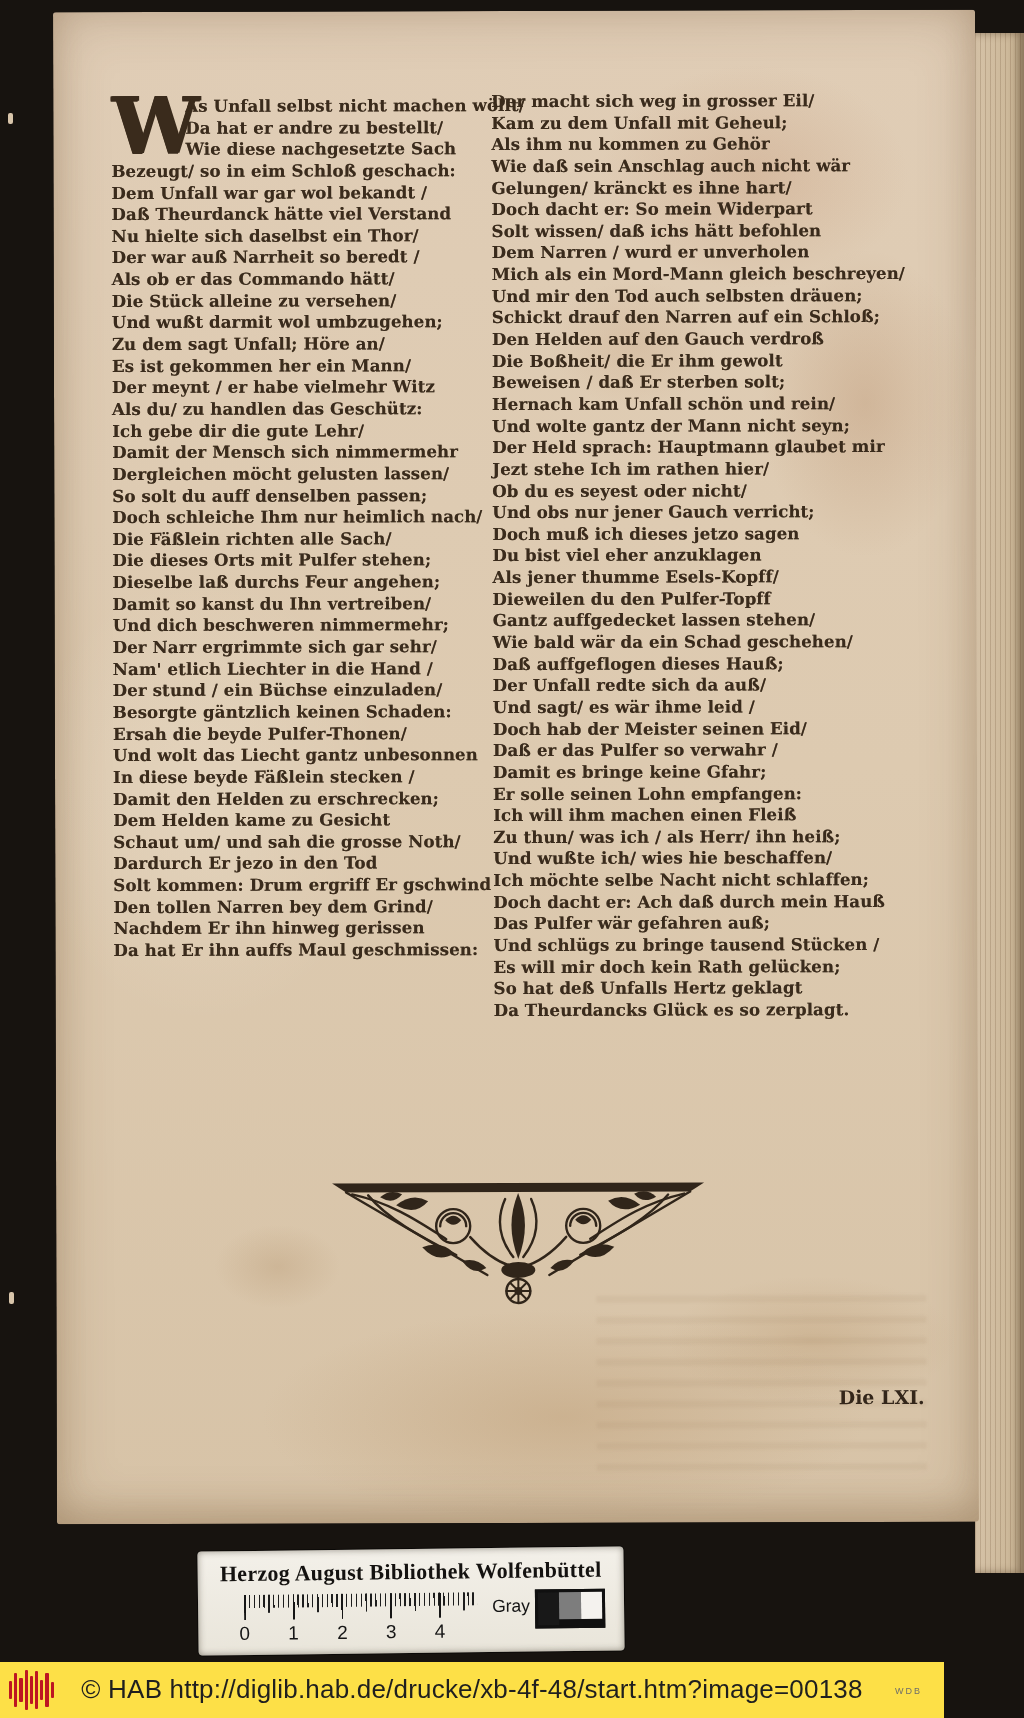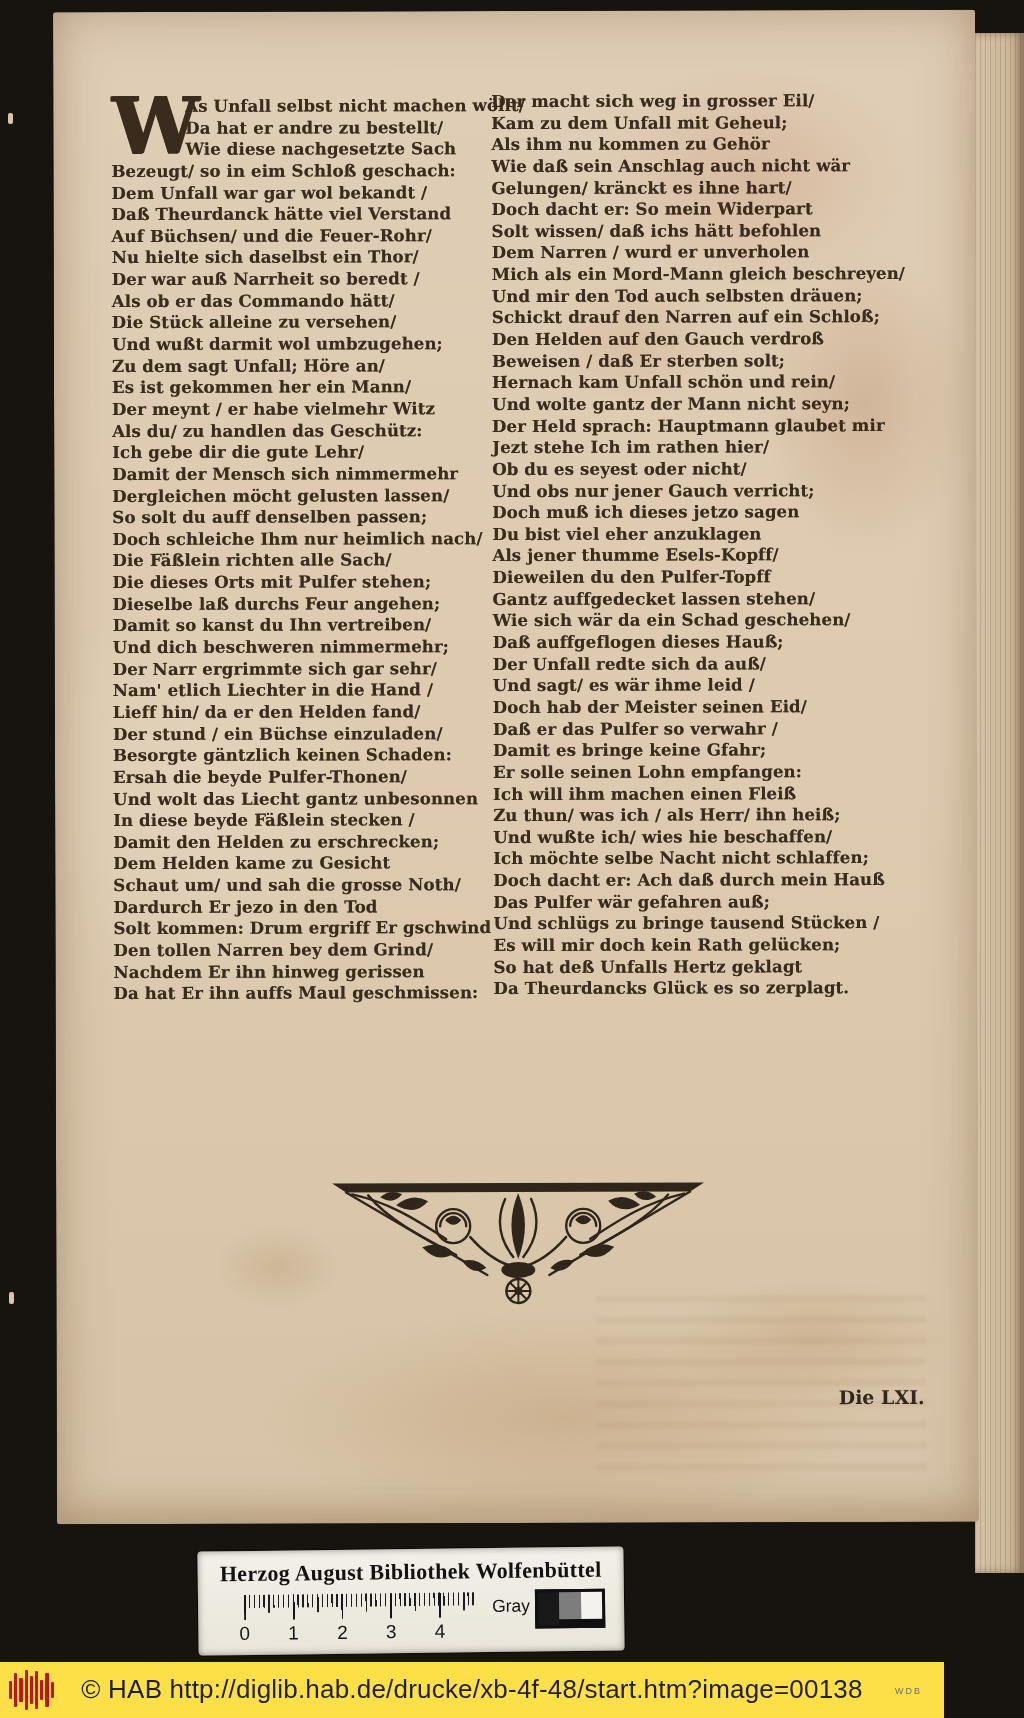--- a/index.html
+++ b/index.html
@@ -96,21 +96,20 @@
 
     <div class="col col-left">
       <div class="drop-cap">W</div>
       <div>
           <div class="verse-line">As Unfall selbst nicht machen wöllt/</div>
           <div class="verse-line">Da hat er andre zu bestellt/</div>
           <div class="verse-line">Wie diese nachgesetzte Sach</div>
           <div class="verse-line">Bezeugt/ so in eim Schloß geschach:</div>
           <div class="verse-line">Dem Unfall war gar wol bekandt /</div>
           <div class="verse-line">Daß Theurdanck hätte viel Verstand</div>
-          <div class="verse-line">Auf Büchsen/ und die Feuer-Rohr/</div>
           <div class="verse-line">Nu hielte sich daselbst ein Thor/</div>
           <div class="verse-line">Der war auß Narrheit so beredt /</div>
           <div class="verse-line">Als ob er das Commando hätt/</div>
           <div class="verse-line">Die Stück alleine zu versehen/</div>
           <div class="verse-line">Und wußt darmit wol umbzugehen;</div>
           <div class="verse-line">Zu dem sagt Unfall;  Höre an/</div>
           <div class="verse-line">Es ist gekommen her ein Mann/</div>
           <div class="verse-line">Der meynt / er habe vielmehr Witz</div>
           <div class="verse-line">Als du/ zu handlen das Geschütz:</div>
           <div class="verse-line">Ich gebe dir die gute Lehr/</div>
@@ -118,21 +117,20 @@
           <div class="verse-line">Dergleichen möcht gelusten lassen/</div>
           <div class="verse-line">So solt du auff denselben passen;</div>
           <div class="verse-line">Doch schleiche Ihm nur heimlich nach/</div>
           <div class="verse-line">Die Fäßlein richten alle Sach/</div>
           <div class="verse-line">Die dieses Orts mit Pulfer stehen;</div>
           <div class="verse-line">Dieselbe laß durchs Feur angehen;</div>
           <div class="verse-line">Damit so kanst du Ihn vertreiben/</div>
           <div class="verse-line">Und dich beschweren nimmermehr;</div>
           <div class="verse-line">Der Narr ergrimmte sich gar sehr/</div>
           <div class="verse-line">Nam' etlich Liechter in die Hand /</div>
-          <div class="verse-line">Lieff hin/ da er den Helden fand/</div>
           <div class="verse-line">Der stund / ein Büchse einzuladen/</div>
           <div class="verse-line">Besorgte gäntzlich keinen Schaden:</div>
           <div class="verse-line">Ersah die beyde Pulfer-Thonen/</div>
           <div class="verse-line">Und wolt das Liecht gantz unbesonnen</div>
           <div class="verse-line">In diese beyde Fäßlein stecken /</div>
           <div class="verse-line">Damit den Helden zu erschrecken;</div>
           <div class="verse-line">Dem Helden kame zu Gesicht</div>
           <div class="verse-line">Schaut um/ und sah die grosse Noth/</div>
           <div class="verse-line">Dardurch Er jezo in den Tod</div>
           <div class="verse-line">Solt kommen:  Drum ergriff Er gschwind</div>
@@ -149,33 +147,34 @@
           <div class="verse-line">Als ihm nu kommen zu Gehör</div>
           <div class="verse-line">Wie daß sein Anschlag auch nicht wär</div>
           <div class="verse-line">Gelungen/ kränckt es ihne hart/</div>
           <div class="verse-line">Doch dacht er:  So mein Widerpart</div>
           <div class="verse-line">Solt wissen/ daß ichs hätt befohlen</div>
           <div class="verse-line">Dem Narren / wurd er unverholen</div>
           <div class="verse-line">Mich als ein Mord-Mann gleich beschreyen/</div>
           <div class="verse-line">Und mir den Tod auch selbsten dräuen;</div>
           <div class="verse-line">Schickt drauf den Narren auf ein Schloß;</div>
           <div class="verse-line">Den Helden auf den Gauch verdroß</div>
+          <div class="verse-line">Die Boßheit/ die Er ihm gewolt</div>
           <div class="verse-line">Beweisen / daß Er sterben solt;</div>
           <div class="verse-line">Hernach kam Unfall schön und rein/</div>
           <div class="verse-line">Und wolte gantz der Mann nicht seyn;</div>
           <div class="verse-line">Der Held sprach:  Hauptmann glaubet mir</div>
           <div class="verse-line">Jezt stehe Ich im rathen hier/</div>
           <div class="verse-line">Ob du es seyest oder nicht/</div>
           <div class="verse-line">Und obs nur jener Gauch verricht;</div>
           <div class="verse-line">Doch muß ich dieses jetzo sagen</div>
           <div class="verse-line">Du bist viel eher anzuklagen</div>
           <div class="verse-line">Als jener thumme Esels-Kopff/</div>
           <div class="verse-line">Dieweilen du den Pulfer-Topff</div>
           <div class="verse-line">Gantz auffgedecket lassen stehen/</div>
-          <div class="verse-line">Wie sich wär da ein Schad geschehen/</div>
+          <div class="verse-line">Wie bald wär da ein Schad geschehen/</div>
           <div class="verse-line">Daß auffgeflogen dieses Hauß;</div>
           <div class="verse-line">Der Unfall redte sich da auß/</div>
           <div class="verse-line">Und sagt/ es wär ihme leid /</div>
           <div class="verse-line">Doch hab der Meister seinen Eid/</div>
           <div class="verse-line">Daß er das Pulfer so verwahr /</div>
           <div class="verse-line">Damit es bringe keine Gfahr;</div>
           <div class="verse-line">Er solle seinen Lohn empfangen:</div>
           <div class="verse-line">Ich will ihm machen einen Fleiß</div>
           <div class="verse-line">Zu thun/ was ich / als Herr/ ihn heiß;</div>
           <div class="verse-line">Und wußte ich/ wies hie beschaffen/</div>

